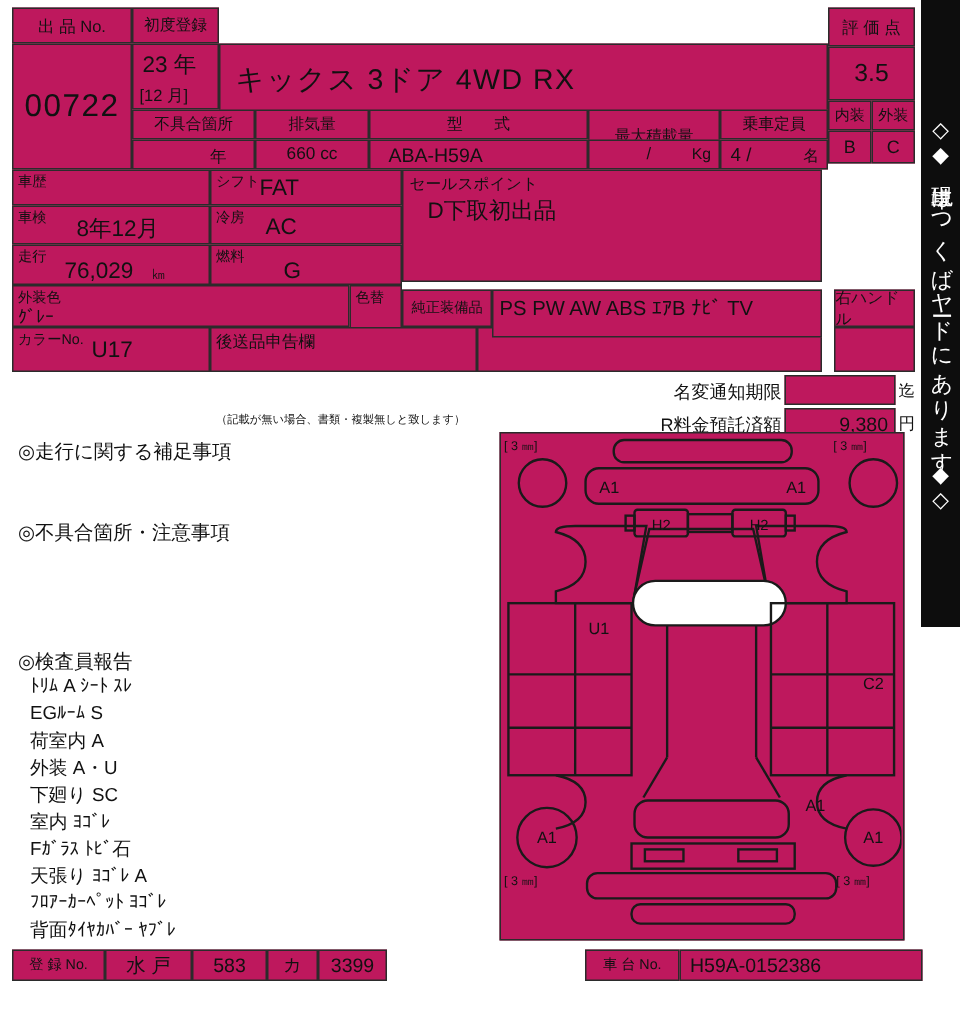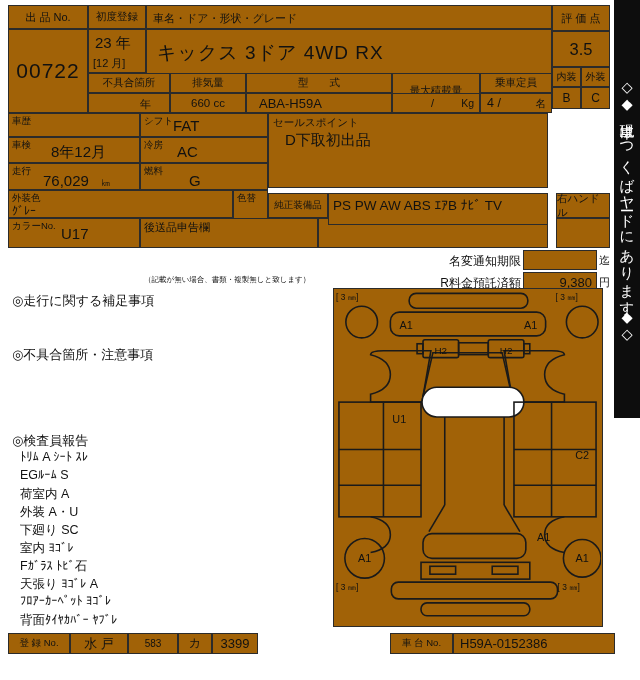--- a/index.html
+++ b/index.html
@@ -1,19 +1,19 @@
 <!DOCTYPE html>
 <html><head>
 <meta charset="utf-8">
 <style>
   html,body{margin:0;padding:0;background:#fff;}
   .page{position:relative;width:640px;height:680px;background:#fff;overflow:hidden;
         font-family:"Liberation Sans","DejaVu Sans",sans-serif;color:#111;}
   .abs{position:absolute;box-sizing:border-box;}
-  .cell{border:1.5px solid #2b2b2b;background:#a16207;}
+  .cell{border:1.5px solid #2b2b2b;background:#be185d;}
   .center{display:flex;align-items:center;justify-content:center;}
   .lblTL{position:absolute;top:1px;left:3px;font-size:9.5px;white-space:nowrap;}
   .nw{white-space:nowrap;}
   .valBig{font-size:15px;}
   .sidebar{background:#0d0d0d;color:#fff;writing-mode:vertical-rl;text-orientation:upright;
            font-size:14.5px;line-height:26px;letter-spacing:1px;text-align:center;padding-top:4px;}
   .noteHead{font-size:13px;white-space:nowrap;}
   .insItem{height:18px;font-size:12.5px;white-space:nowrap;}
   svg text{font-family:"Liberation Sans","DejaVu Sans",sans-serif;fill:#111;stroke:none;}
 </style>
@@ -26,21 +26,20 @@
 
   <div class="abs cell center" style="left:8px;top:5px;width:80px;height:24px;font-size:11px;">出 品 No.</div>
   <div class="abs cell center" style="left:8px;top:29px;width:80px;height:84px;font-size:21px;letter-spacing:1px;">00722</div>
 
   <div class="abs cell center" style="left:88px;top:5px;width:58px;height:24px;font-size:10.5px;">初度登録</div>
   <div class="abs cell" style="left:88px;top:29px;width:58px;height:44px;">
     <div class="abs nw" style="left:6px;top:4px;font-size:15px;">23 年</div>
     <div class="abs nw" style="left:4px;top:26px;font-size:11px;">[12 月]</div>
   </div>
 
-  <div class="abs cell nw" style="left:146px;top:5px;width:406px;height:24px;font-size:11px;padding:5px 0 0 6px;">車名・ドア・形状・グレード</div>
   <div class="abs cell nw" style="left:146px;top:29px;width:406px;height:56px;font-size:19px;padding:10px 0 0 10px;letter-spacing:1px;">キックス 3ドア 4WD RX</div>
 
   <div class="abs cell center" style="left:88px;top:73px;width:82px;height:20px;font-size:10.5px;">不具合箇所</div>
   <div class="abs cell" style="left:88px;top:93px;width:82px;height:20px;font-size:11px;text-align:right;padding:3px 18px 0 0;">年</div>
 
   <div class="abs cell center" style="left:170px;top:73px;width:76px;height:20px;font-size:10.5px;">排気量</div>
   <div class="abs cell center" style="left:170px;top:93px;width:76px;height:20px;font-size:11.5px;">660 cc</div>
 
   <div class="abs cell center" style="left:246px;top:73px;width:146px;height:20px;font-size:10.5px;">型　　式</div>
   <div class="abs cell nw" style="left:246px;top:93px;width:146px;height:20px;font-size:13px;padding:2px 0 0 12px;">ABA-H59A</div>
@@ -193,20 +192,20 @@
       <text x="66" y="135" font-size="11" text-anchor="middle">U1</text>
       <text x="251" y="172" font-size="11" text-anchor="middle">C2</text>
       <text x="212" y="254" font-size="11" text-anchor="middle">A1</text>
       <text x="31" y="276" font-size="11" text-anchor="middle">A1</text>
       <text x="251" y="276" font-size="11" text-anchor="middle">A1</text>
     </svg>
   </div>
 
   <div class="abs cell center" style="left:8px;top:633px;width:62px;height:21px;font-size:9.5px;">登 録 No.</div>
   <div class="abs cell center" style="left:70px;top:633px;width:58px;height:21px;font-size:13px;">水  戸</div>
-  <div class="abs cell center" style="left:128px;top:633px;width:50px;height:21px;font-size:10px;">583</div>
+  <div class="abs cell center" style="left:128px;top:633px;width:50px;height:21px;font-size:13px;">583</div>
   <div class="abs cell center" style="left:178px;top:633px;width:34px;height:21px;font-size:12px;">カ</div>
   <div class="abs cell center" style="left:212px;top:633px;width:46px;height:21px;font-size:13px;">3399</div>
 
   <div class="abs cell center" style="left:390px;top:633px;width:63px;height:21px;font-size:9.5px;">車 台 No.</div>
   <div class="abs cell nw" style="left:453px;top:633px;width:162px;height:21px;font-size:13px;padding:2px 0 0 6px;">H59A-0152386</div>
 
 </div>
 
 </body></html>

